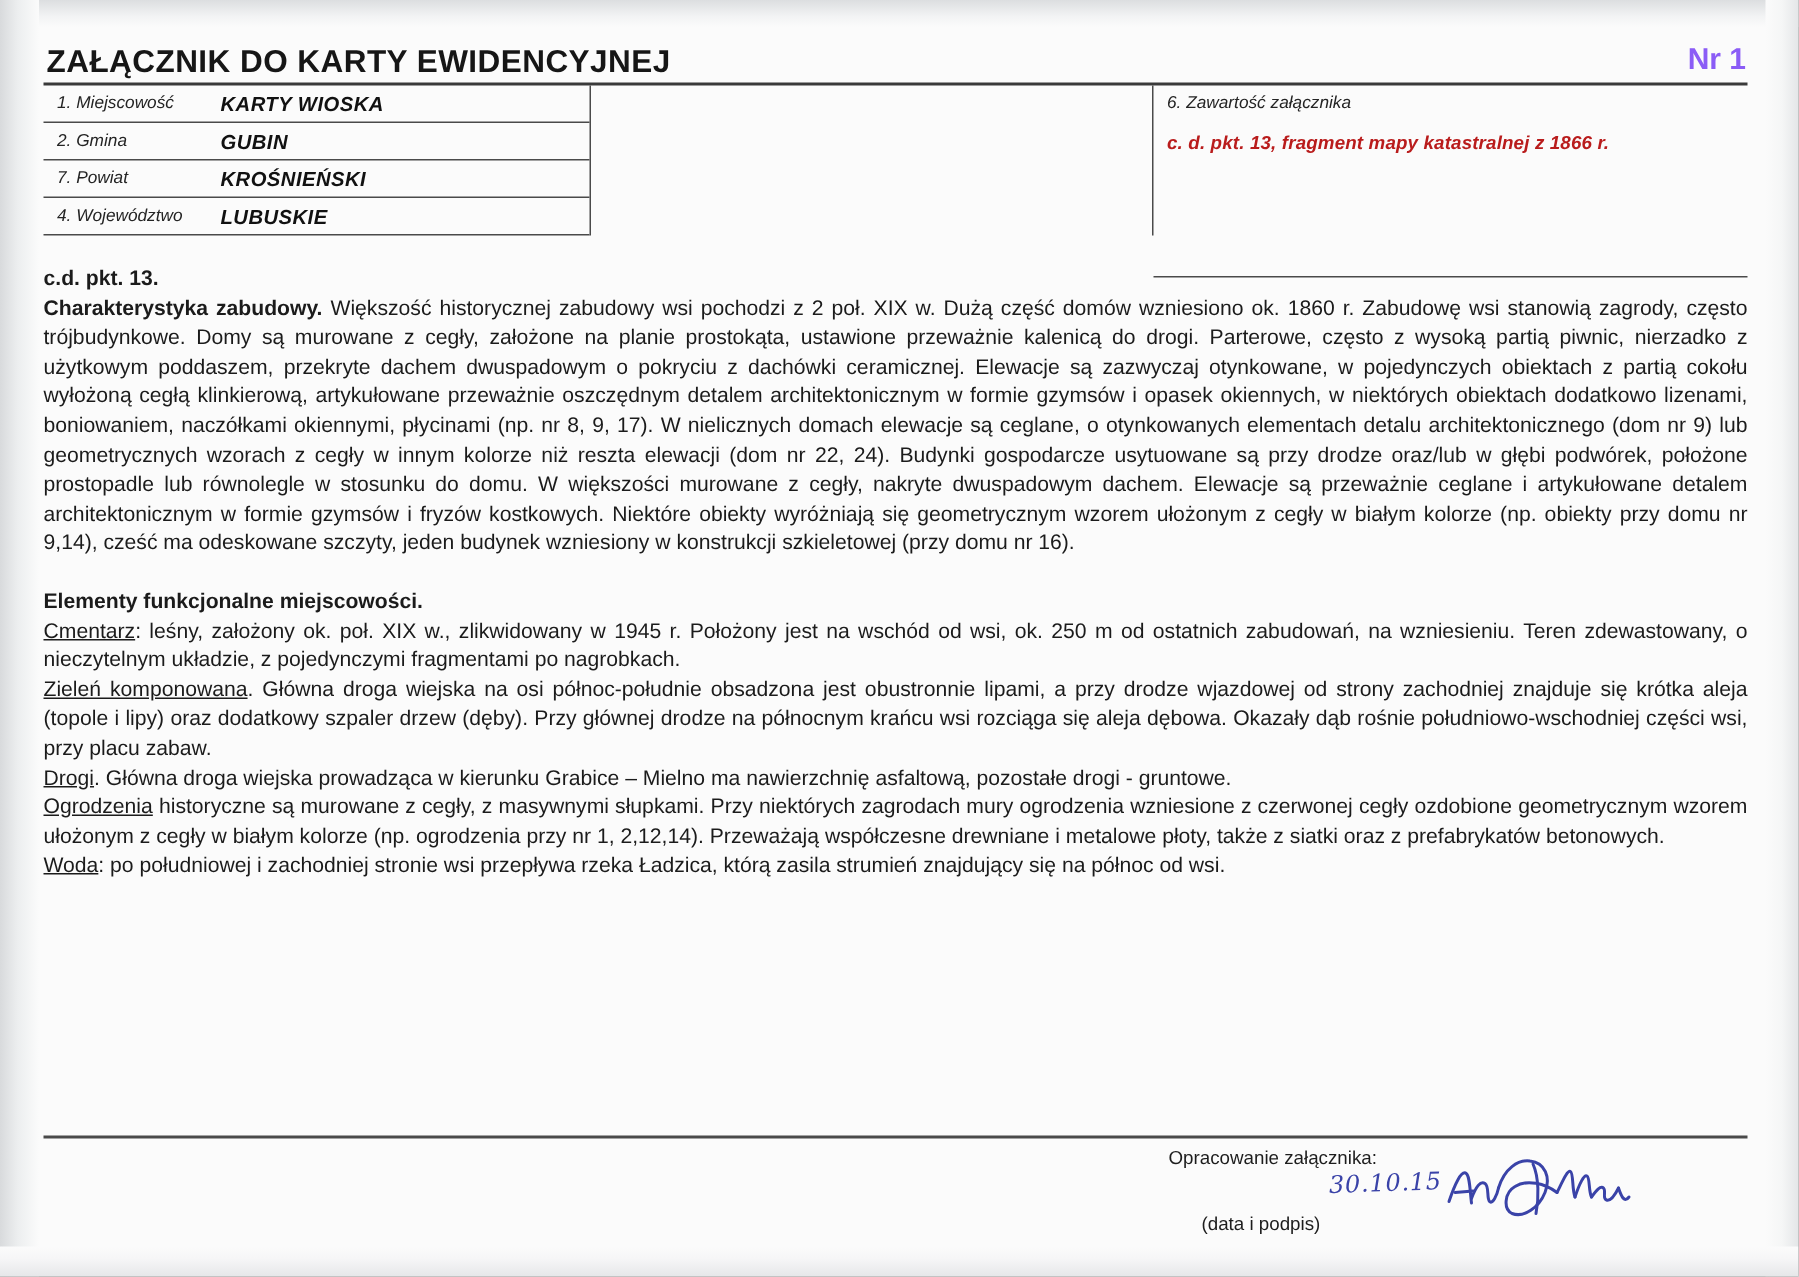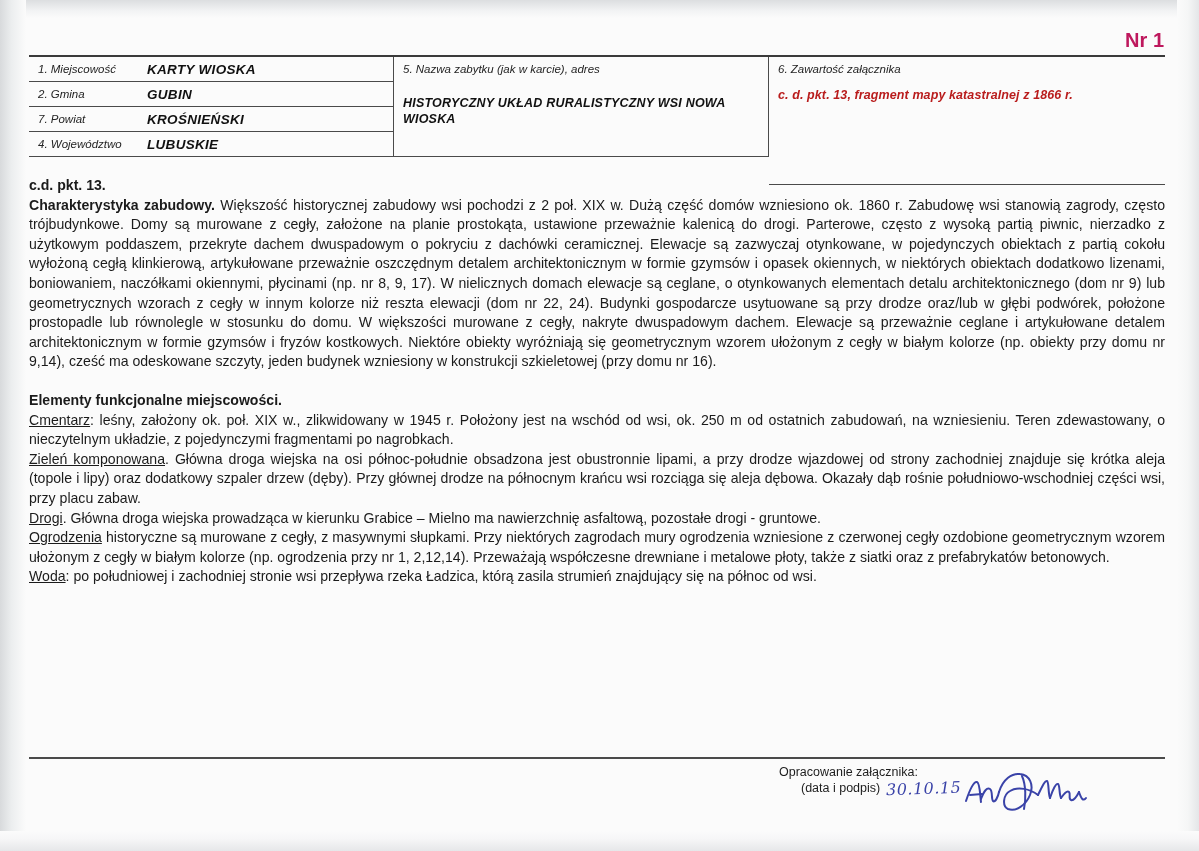--- a/index.html
+++ b/index.html
@@ -48,21 +48,21 @@
     font-weight: bold;
     letter-spacing: 0.3px;
     color: #161616;
   }
   .doc-number {
     position: absolute;
     right: 35px;
     top: 29px;
     font-size: 20px;
     font-weight: bold;
-    color: #be185d;
+    color: #8b5cf6;
   }
   .title-rule {
     position: absolute;
     left: 29px;
     top: 55px;
     width: 1136px;
     height: 2px;
     background: #3a3a3a;
   }
 
@@ -188,20 +188,21 @@
   .footer-block {
     position: absolute;
     left: 779px;
     top: 764px;
     font-size: 12.5px;
     line-height: 16px;
     color: #1d1d1d;
   }
   .footer-sub {
     padding-left: 22px;
+    margin-top: 28px;
   }
   .sig-area {
     position: absolute;
     left: 886px;
     top: 773px;
     width: 230px;
     height: 46px;
   }
   .sig-date {
     position: absolute;
@@ -223,20 +224,21 @@
 </head>
 <body>
 
 <div class="page">
 
   <div class="scan-edge-top"></div>
   <div class="scan-edge-left"></div>
   <div class="scan-edge-right"></div>
   <div class="scan-edge-bottom"></div>
 
+  <div class="doc-title">ZAŁĄCZNIK DO KARTY EWIDENCYJNEJ</div>
   <div class="doc-number">Nr 1</div>
   <div class="title-rule"></div>
 
   <div class="hdr-table">
 
     <div class="col-left">
       <div class="hdr-row">
         <span class="lbl">1. Miejscowość</span>
         <span class="val">KARTY WIOSKA</span>
       </div>
@@ -250,24 +252,20 @@
       </div>
       <div class="hdr-row">
         <span class="lbl">4. Województwo</span>
         <span class="val">LUBUSKIE</span>
       </div>
     </div>
 
     <div class="vrule vrule-a"></div>
     <div class="vrule vrule-b"></div>
 
-    <div class="col-mid">
-      <div class="cell-label">5. Nazwa zabytku (jak w karcie), adres</div>
-      <div class="cell-value-mid">HISTORYCZNY UKŁAD RURALISTYCZNY WSI NOWA WIOSKA</div>
-    </div>
 
     <div class="col-right">
       <div class="cell-label">6. Zawartość załącznika</div>
       <div class="cell-value-right">c. d. pkt. 13, fragment mapy katastralnej z 1866 r.</div>
     </div>
 
   </div>
 
   <div class="body">
 

